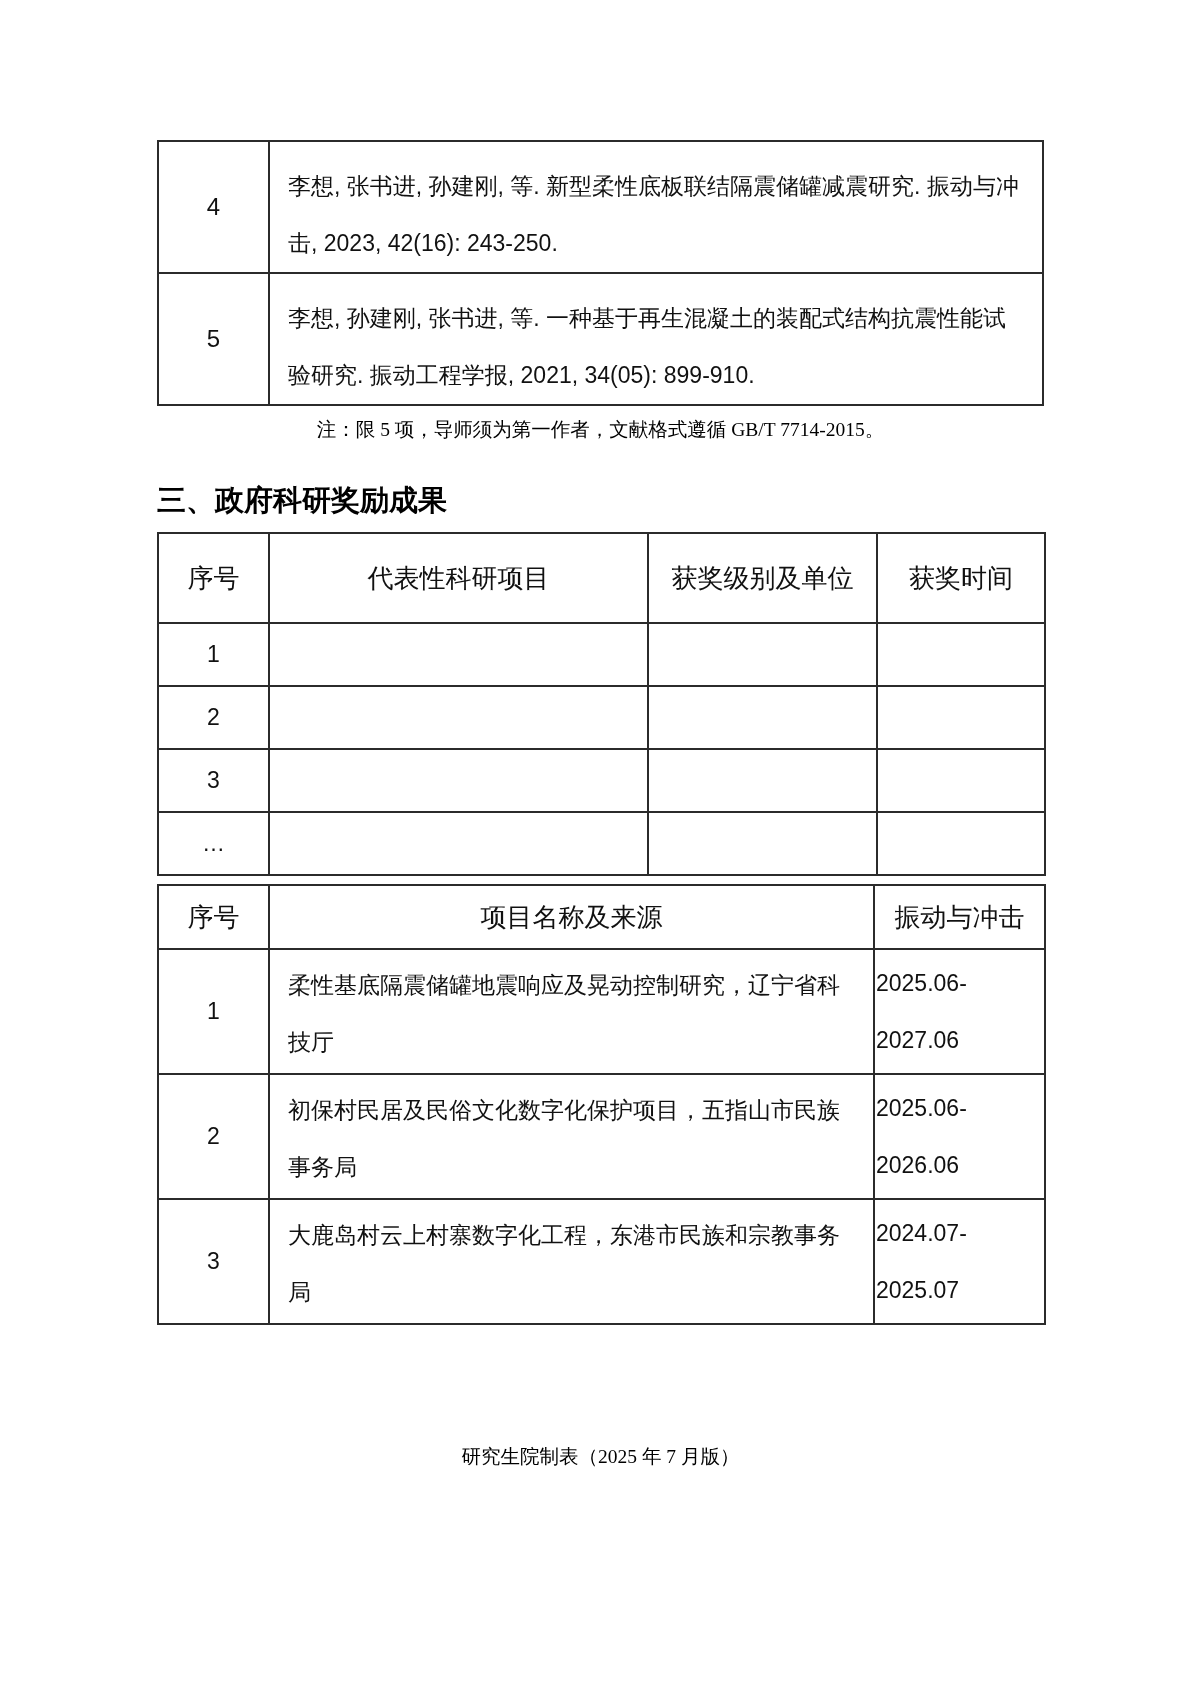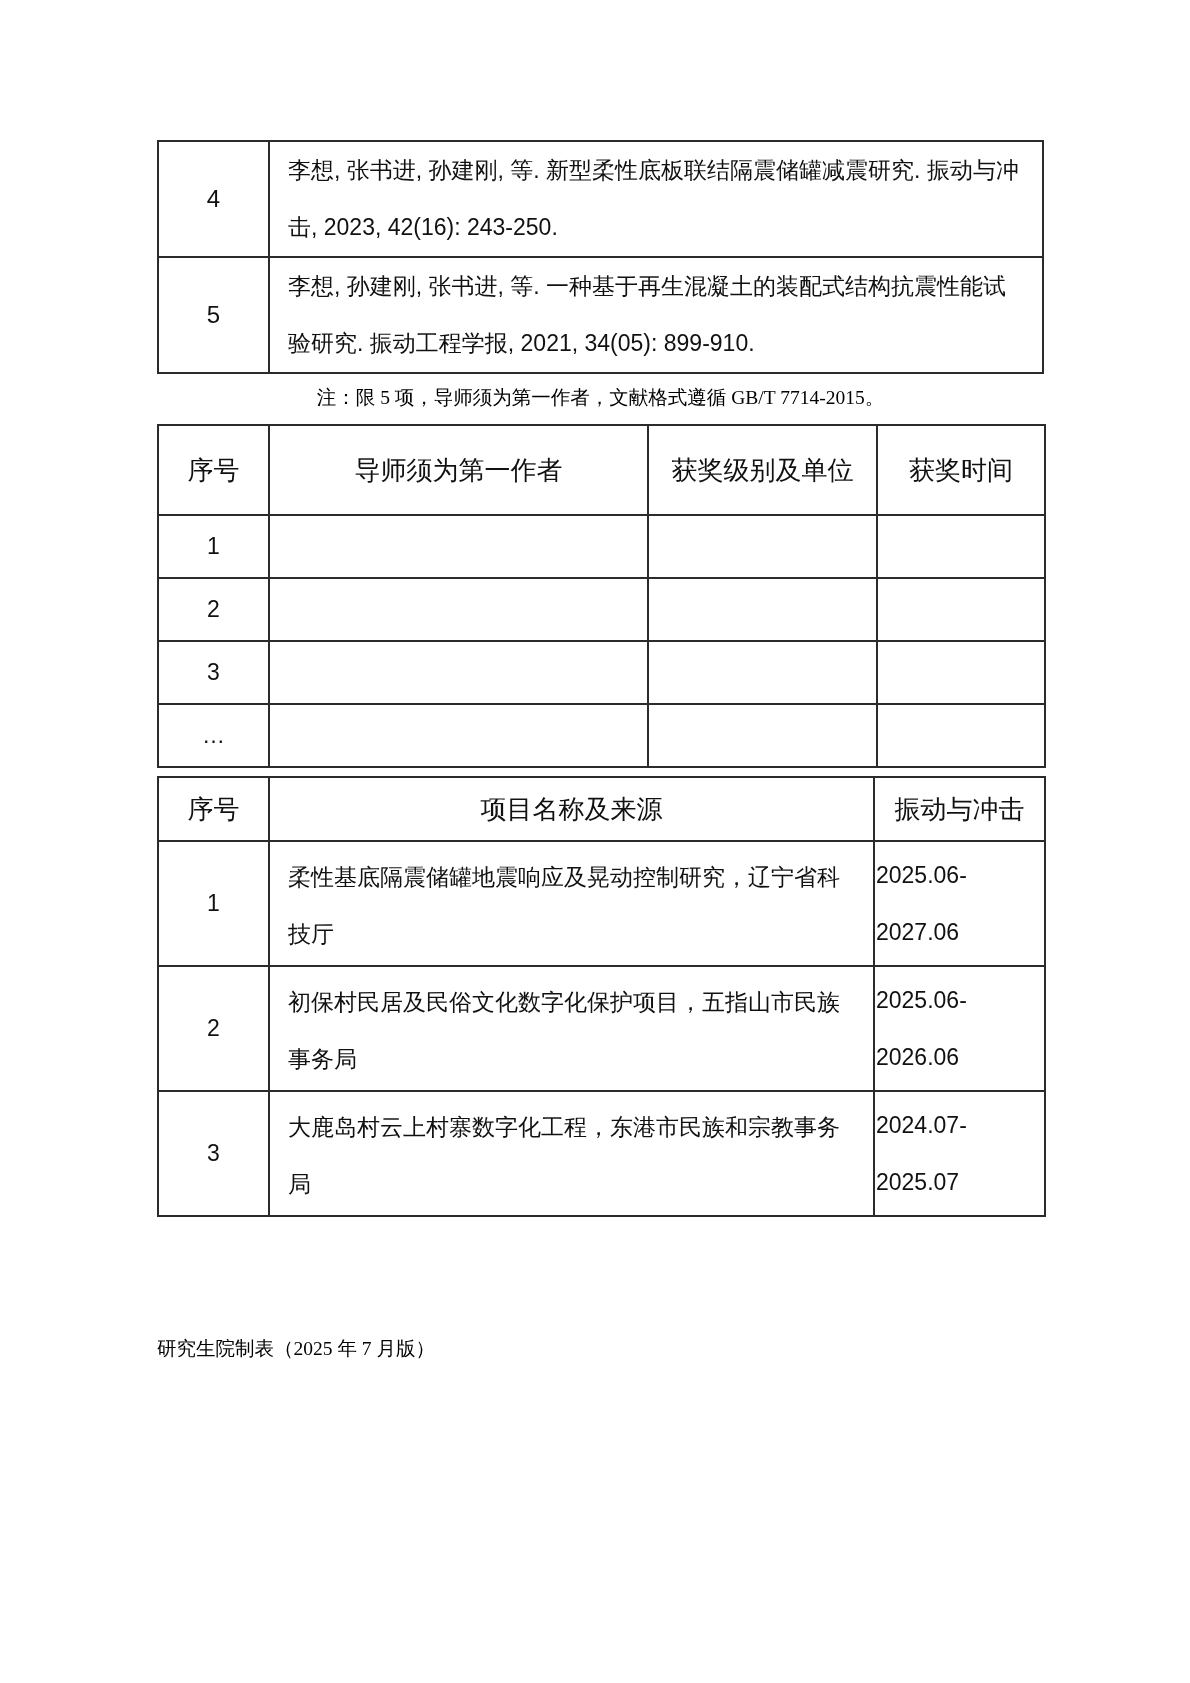--- a/index.html
+++ b/index.html
@@ -20,21 +20,21 @@
     width:887px;
   }
   table.t td {
     border:2px solid #2b2b2b;
     overflow:hidden;
   }
   
   .t1 { margin-top:140px; }
   .t1 td.no { width:111px; text-align:center; vertical-align:middle; font-size:24px; }
   .t1 td.txt {
-    padding:0 14px 0 18px; vertical-align:middle;
+    padding:16px 14px 0 18px; vertical-align:middle;
     font-size:23px; line-height:57px; text-align:left;
   }
   .t1 tr { height:114px; }
   
   .note {
     margin:9px 0 0 0;
     font-family:"Liberation Serif","DejaVu Serif",serif;
     font-size:19.5px; line-height:29px; color:#000;text-align:center;
   }
   
@@ -67,21 +67,21 @@
   .t3 td.period {
     text-align:left; vertical-align:middle;
     font-size:23px; line-height:57px;
   }
   .t3 col.c1 { width:111px; }
   .t3 col.c2 { width:605px; }
   .t3 col.c3 { width:171px; }
   
   .footer {
     margin:118px 0 0 0;
-    text-align:left;
+    text-align:center;
     font-family:"Liberation Serif","DejaVu Serif",serif;
     font-size:19.5px; line-height:28px; color:#000;
   }
 </style>
 </head>
 <body>
 
 <div class="page">
   <div class="content">
 
@@ -96,31 +96,32 @@
         <td class="txt">李想, 张书进, 孙建刚, 等. 新型柔性底板联结隔震储罐减震研究. 振动与冲击, 2023, 42(16): 243-250.</td>
       </tr>
       <tr>
         <td class="no">5</td>
         <td class="txt">李想, 孙建刚, 张书进, 等. 一种基于再生混凝土的装配式结构抗震性能试验研究. 振动工程学报, 2021, 34(05): 899-910.</td>
       </tr>
     </tbody>
       </table>
     <p class="note">注：限 5 项，导师须为第一作者，文献格式遵循 GB/T 7714-2015。</p>
 
+    <h2 class="sec">三、政府科研奖励成果</h2>
     <table class="t t2">
       <colgroup>
           <col class="c1" style="width:111px">
           <col class="c2" style="width:379px">
           <col class="c3" style="width:229px">
           <col class="c4" style="width:168px">
         </colgroup>
       <tbody>
           <tr class="hdr">
         <td>序号</td>
-        <td>导师须为第一作者</td>
+        <td>代表性科研项目</td>
         <td>获奖级别及单位</td>
         <td>获奖时间</td>
       </tr>
       <tr class="row">
         <td class="no">1</td>
         <td></td>
         <td></td>
         <td></td>
       </tr>
       <tr class="row">

